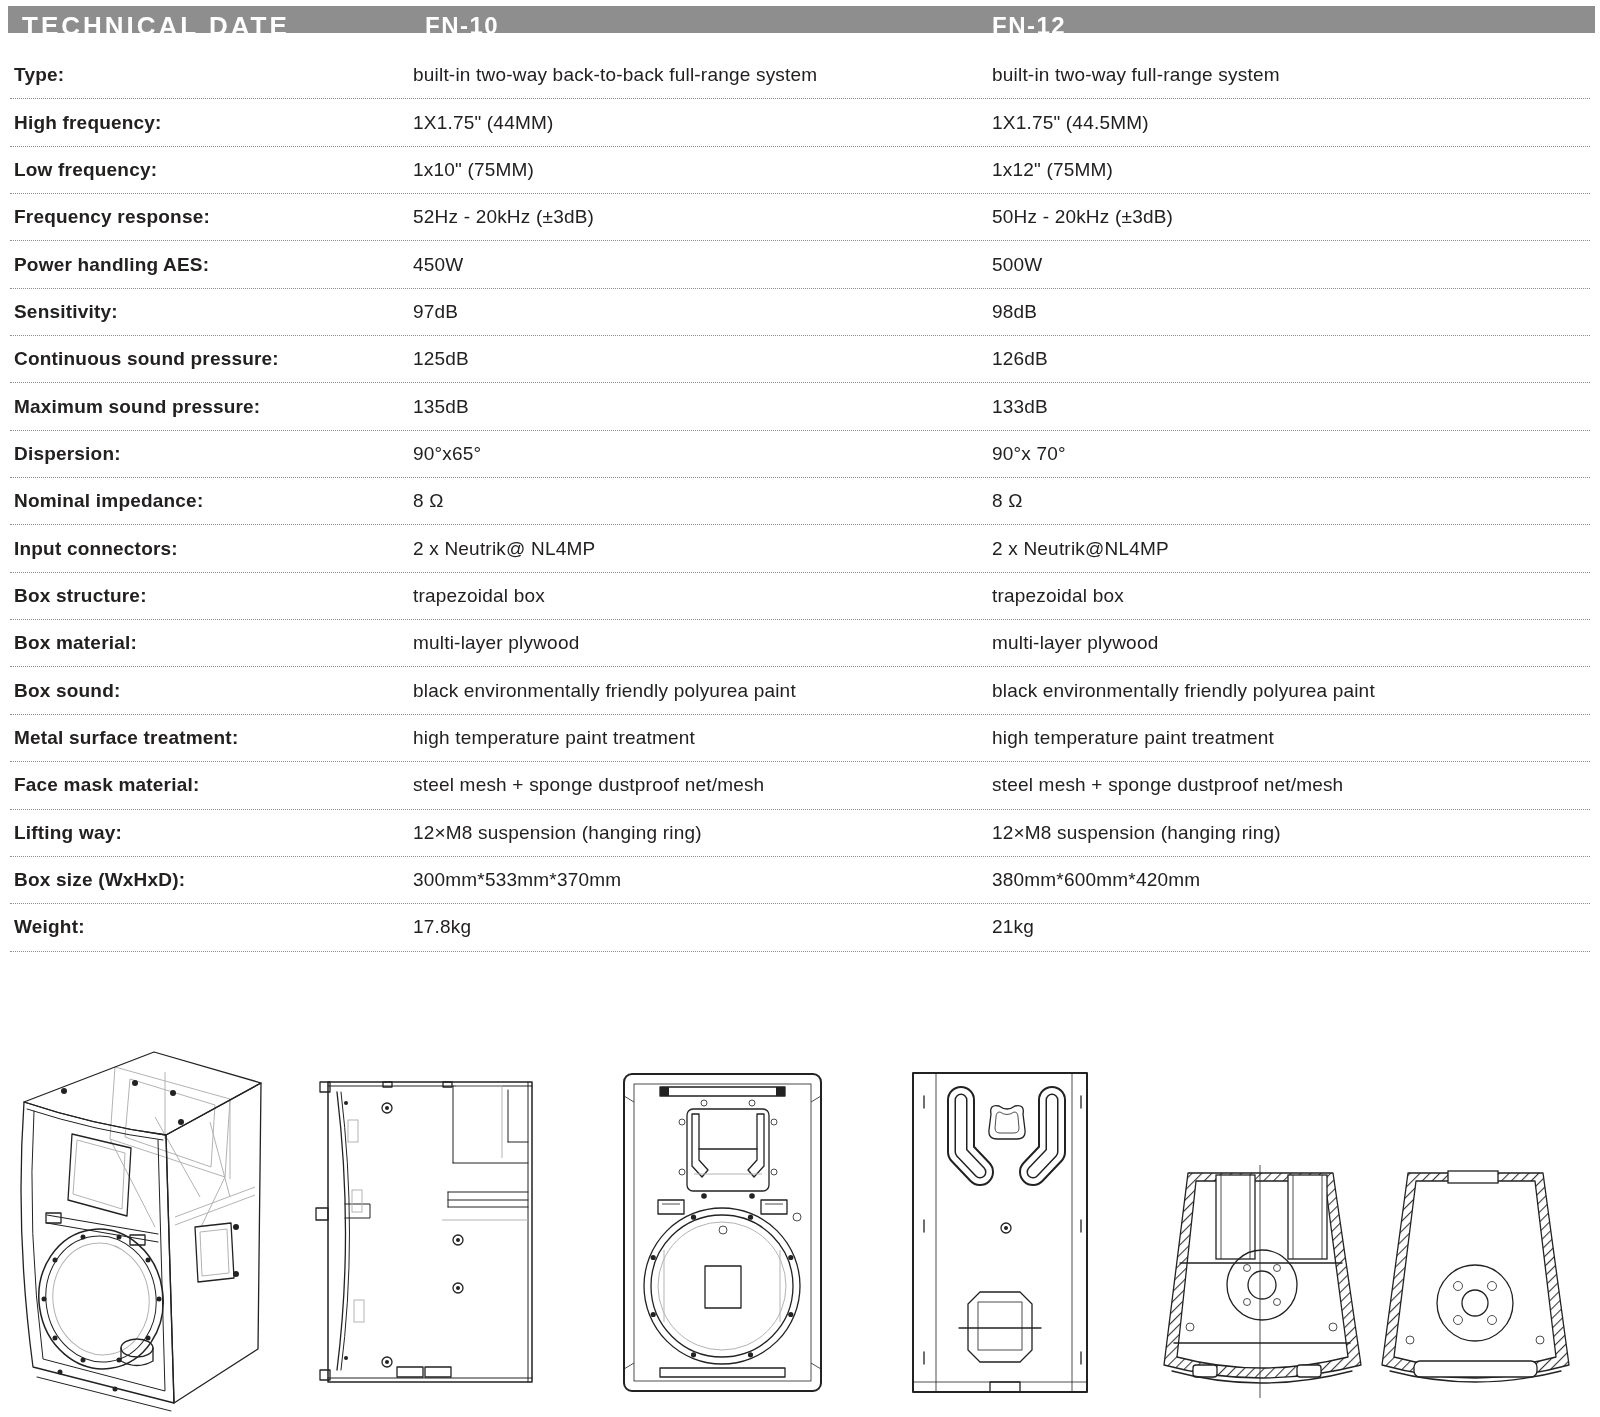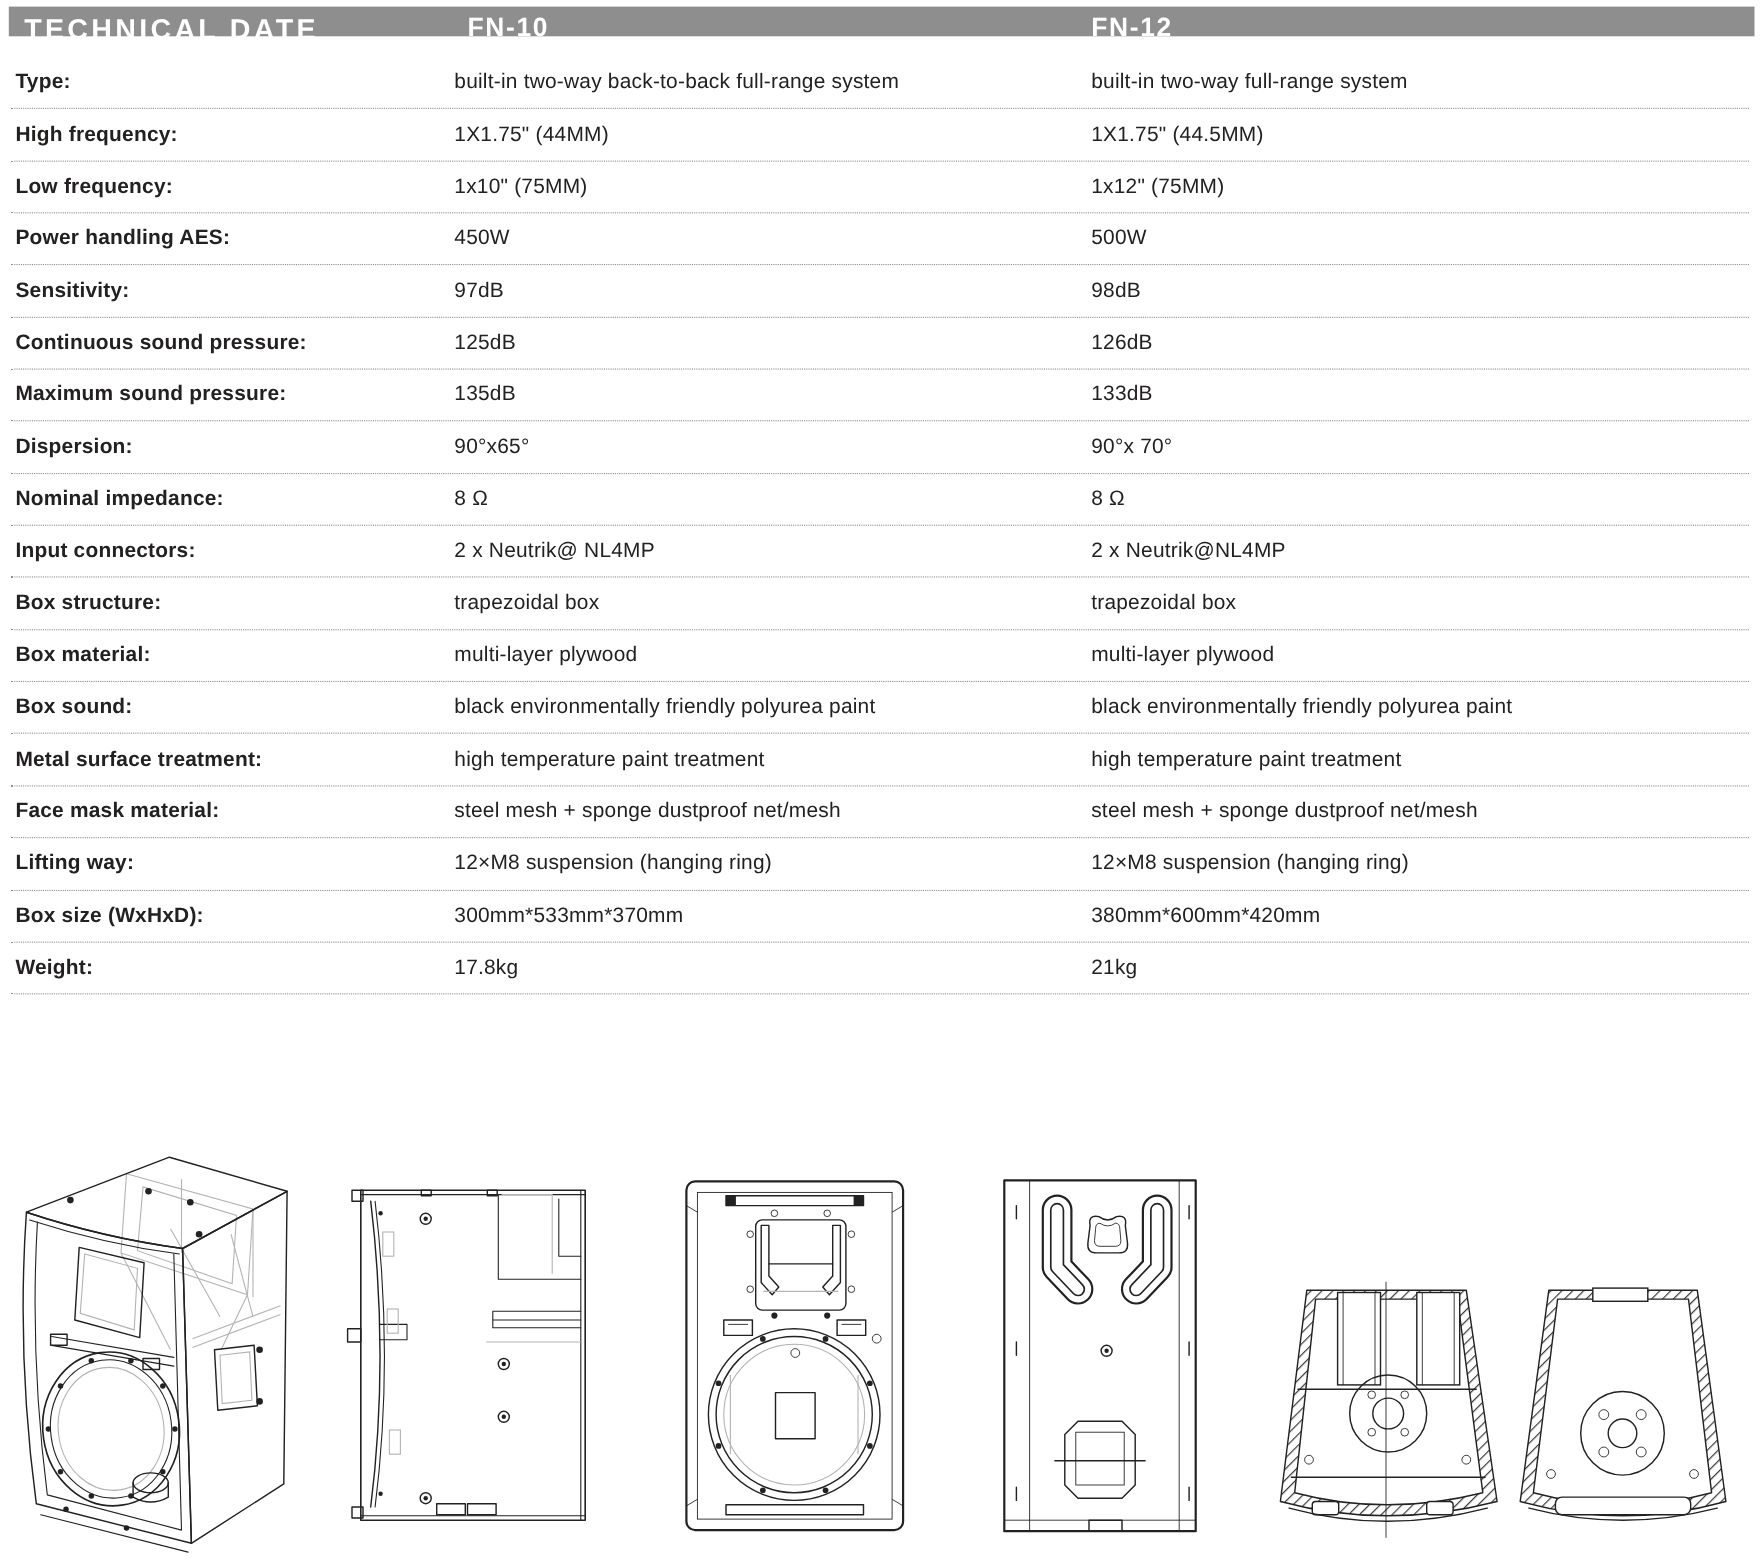--- a/index.html
+++ b/index.html
@@ -45,20 +45,25 @@
         <span class="lbl">High frequency:</span>
         <span class="v1">1X1.75" (44MM)</span>
         <span class="v2">1X1.75" (44.5MM)</span>
       </div>
       <div class="spec-row">
         <span class="lbl">Low frequency:</span>
         <span class="v1">1x10" (75MM)</span>
         <span class="v2">1x12" (75MM)</span>
       </div>
       <div class="spec-row">
+        <span class="lbl">Frequency response:</span>
+        <span class="v1">52Hz - 20kHz (±3dB)</span>
+        <span class="v2">50Hz - 20kHz (±3dB)</span>
+      </div>
+      <div class="spec-row">
         <span class="lbl">Power handling AES:</span>
         <span class="v1">450W</span>
         <span class="v2">500W</span>
       </div>
       <div class="spec-row">
         <span class="lbl">Sensitivity:</span>
         <span class="v1">97dB</span>
         <span class="v2">98dB</span>
       </div>
       <div class="spec-row">

